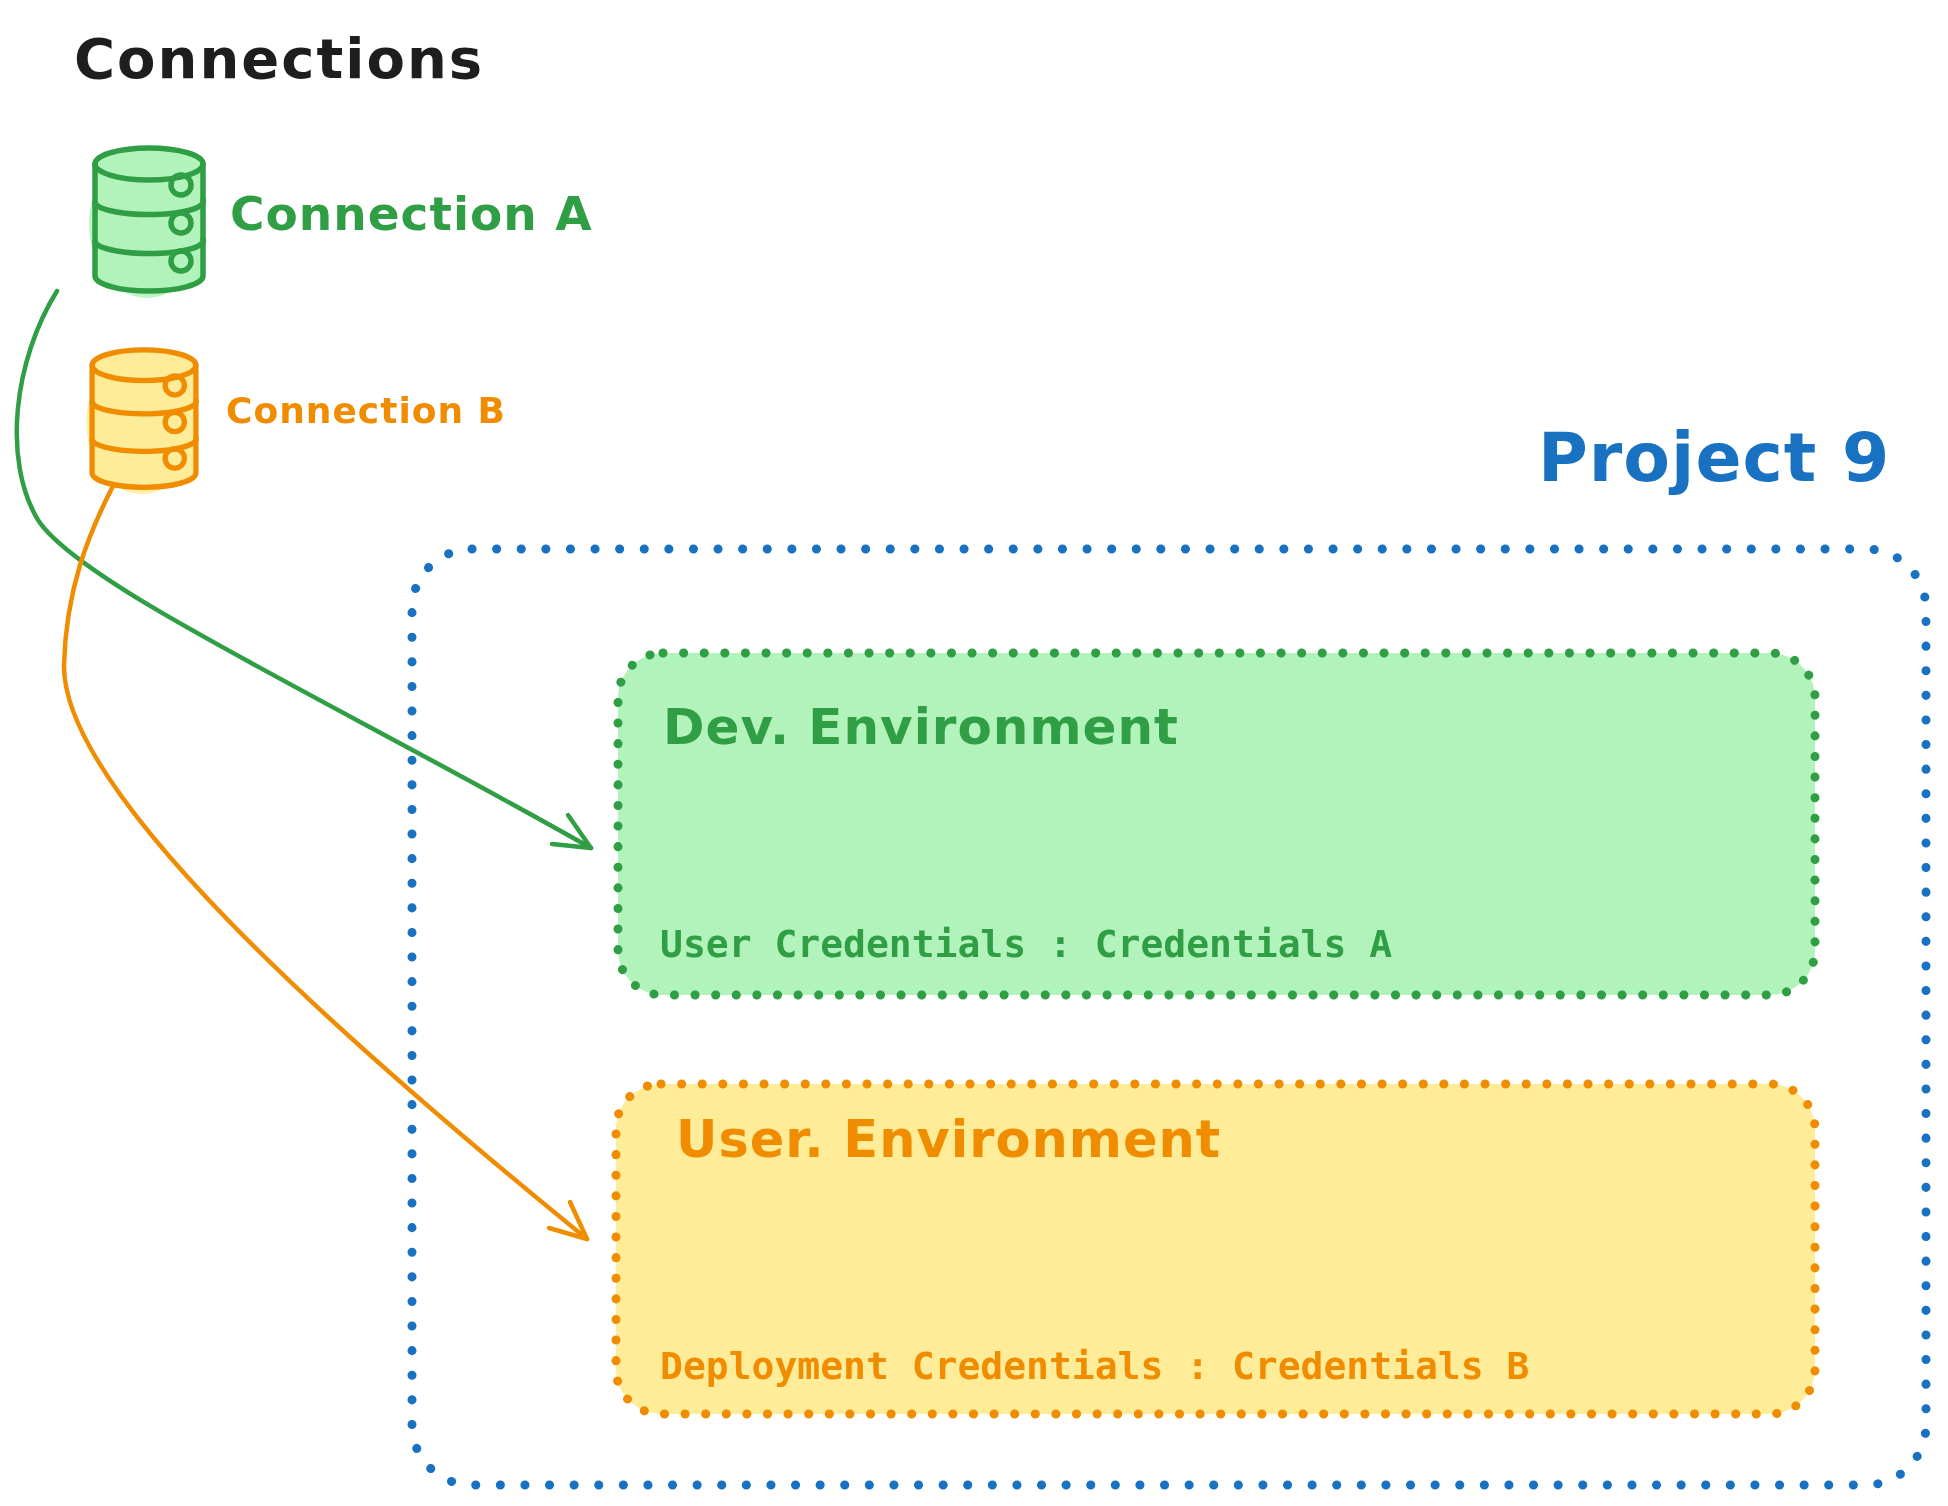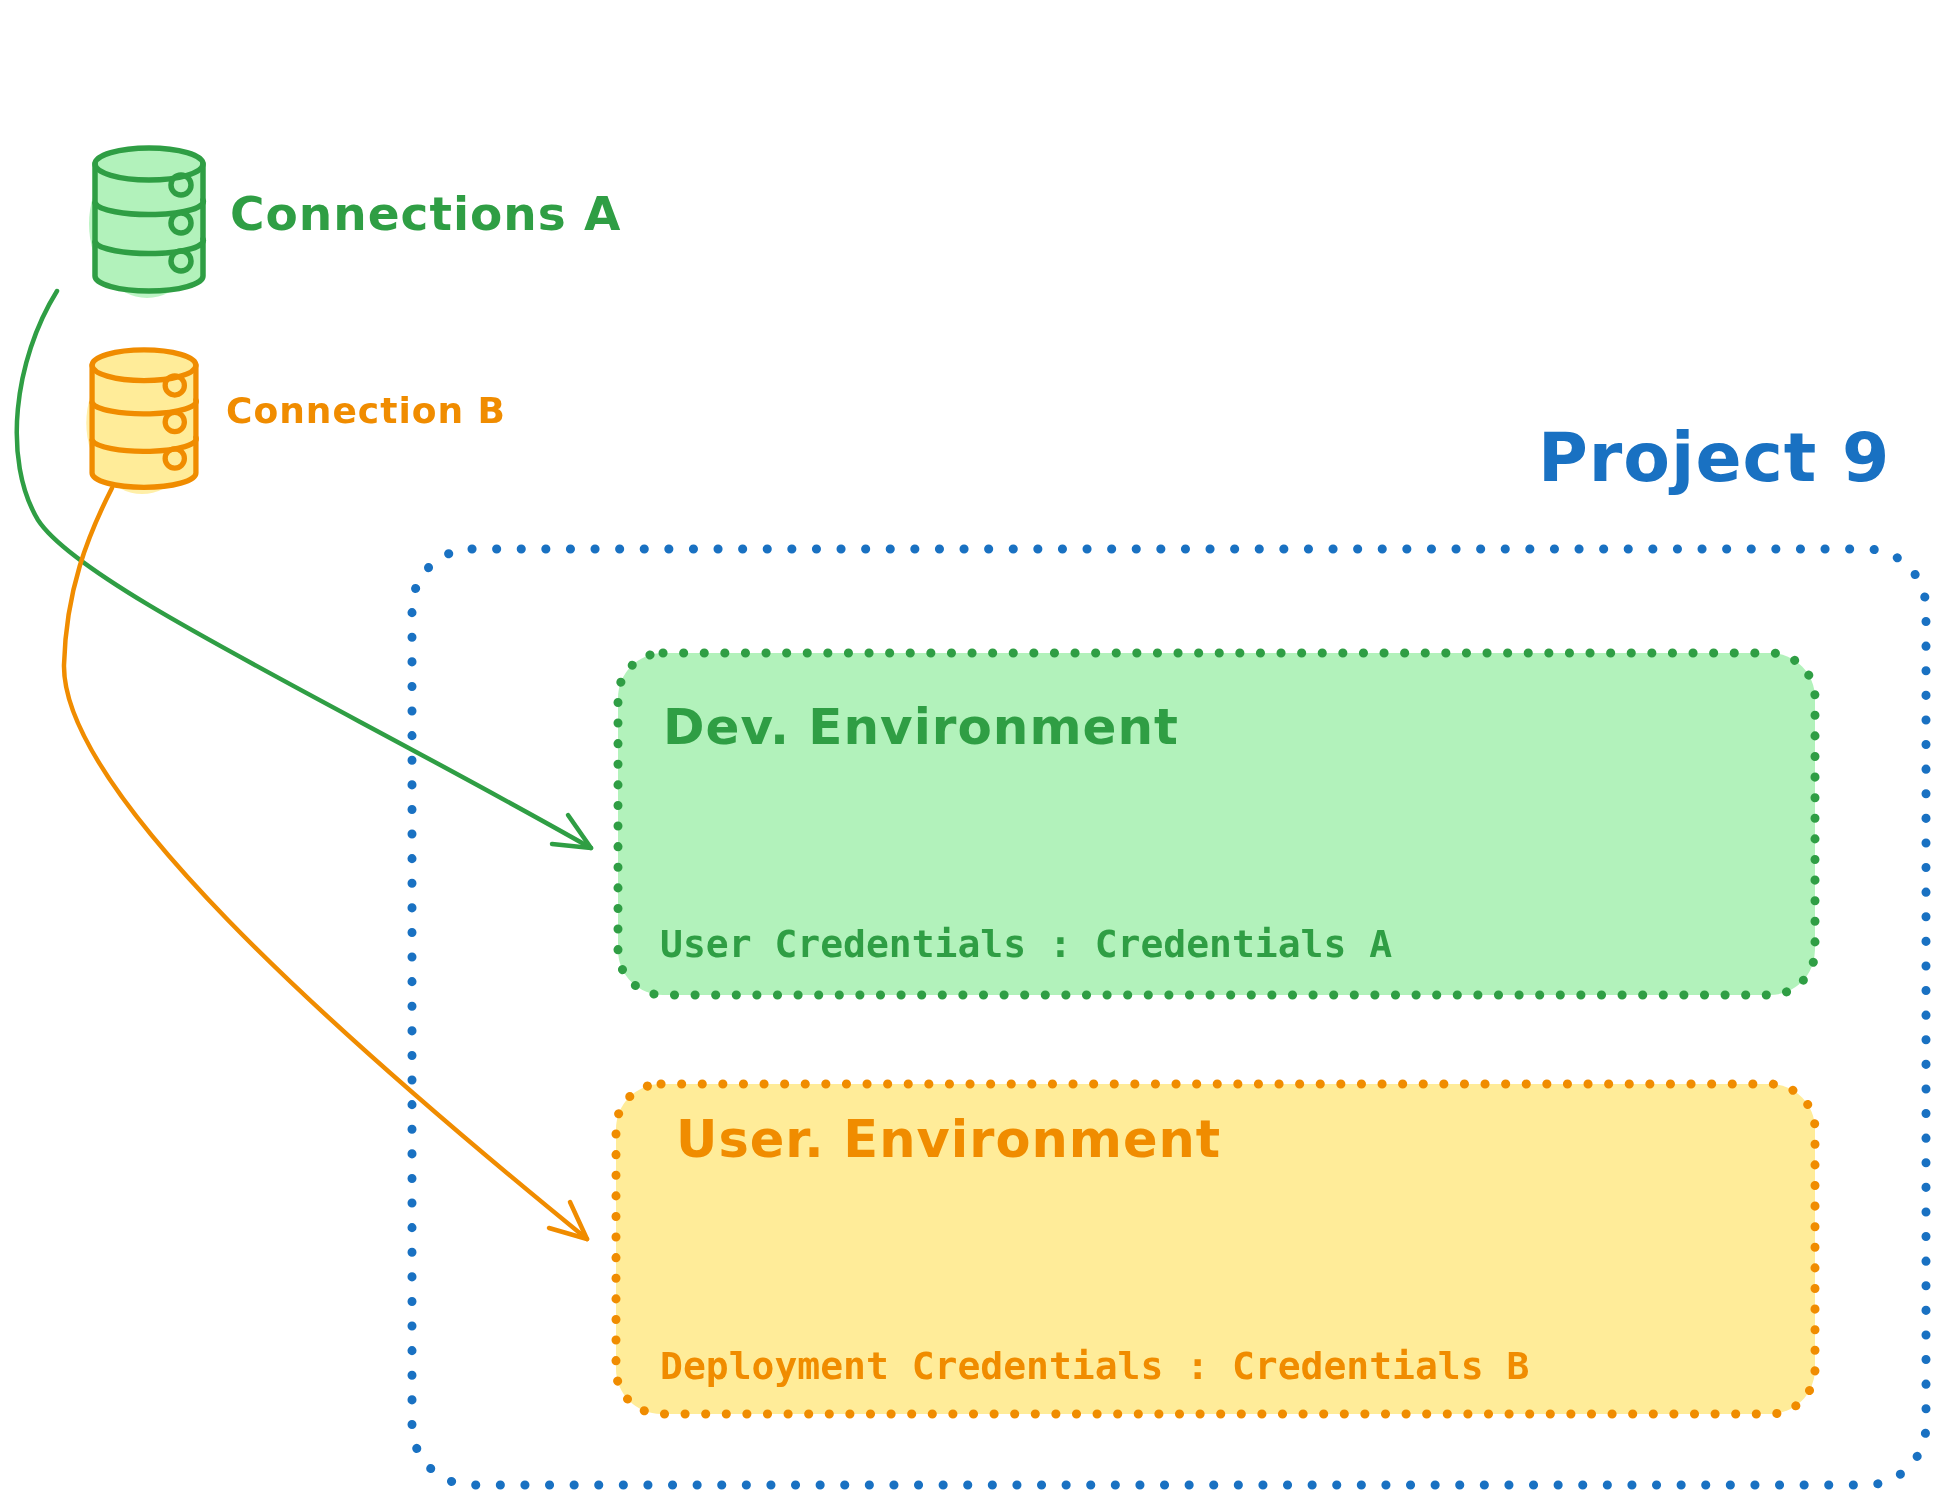--- a/index.html
+++ b/index.html
@@ -85,20 +85,21 @@
     <path class="body" d="M 6 20 L 6 132 A 54 15 0 0 0 114 132 L 114 20 A 54 16 0 0 1 6 20 Z"></path>
     <ellipse class="body line" cx="60" cy="20" rx="54" ry="16"></ellipse>
     <path class="line" d="M 6 20 L 6 132 A 54 15 0 0 0 114 132 L 114 20"></path>
     <path class="line" d="M 6 59 A 54 13 0 0 0 114 56"></path>
     <path class="line" d="M 6 98 A 54 13 0 0 0 114 95"></path>
     <circle class="line" cx="92" cy="41" r="10"></circle>
     <circle class="line" cx="92" cy="79" r="10"></circle>
     <circle class="line" cx="92" cy="117" r="10"></circle>
   </svg>
 
-  <div class="label conn-a">Connections A</div>
+  <div class="label title">Connections</div>
+  <div class="label conn-a">Connection A</div>
   <div class="label conn-b">Connection B</div>
   <div class="label project-title">Project 9</div>
   <div class="label dev-name">Dev. Environment</div>
   <div class="creds dev-creds">User Credentials : Credentials A</div>
   <div class="label prod-name">User. Environment</div>
   <div class="creds prod-creds">Deployment Credentials : Credentials B</div>
 </div>
 
 </body></html>

